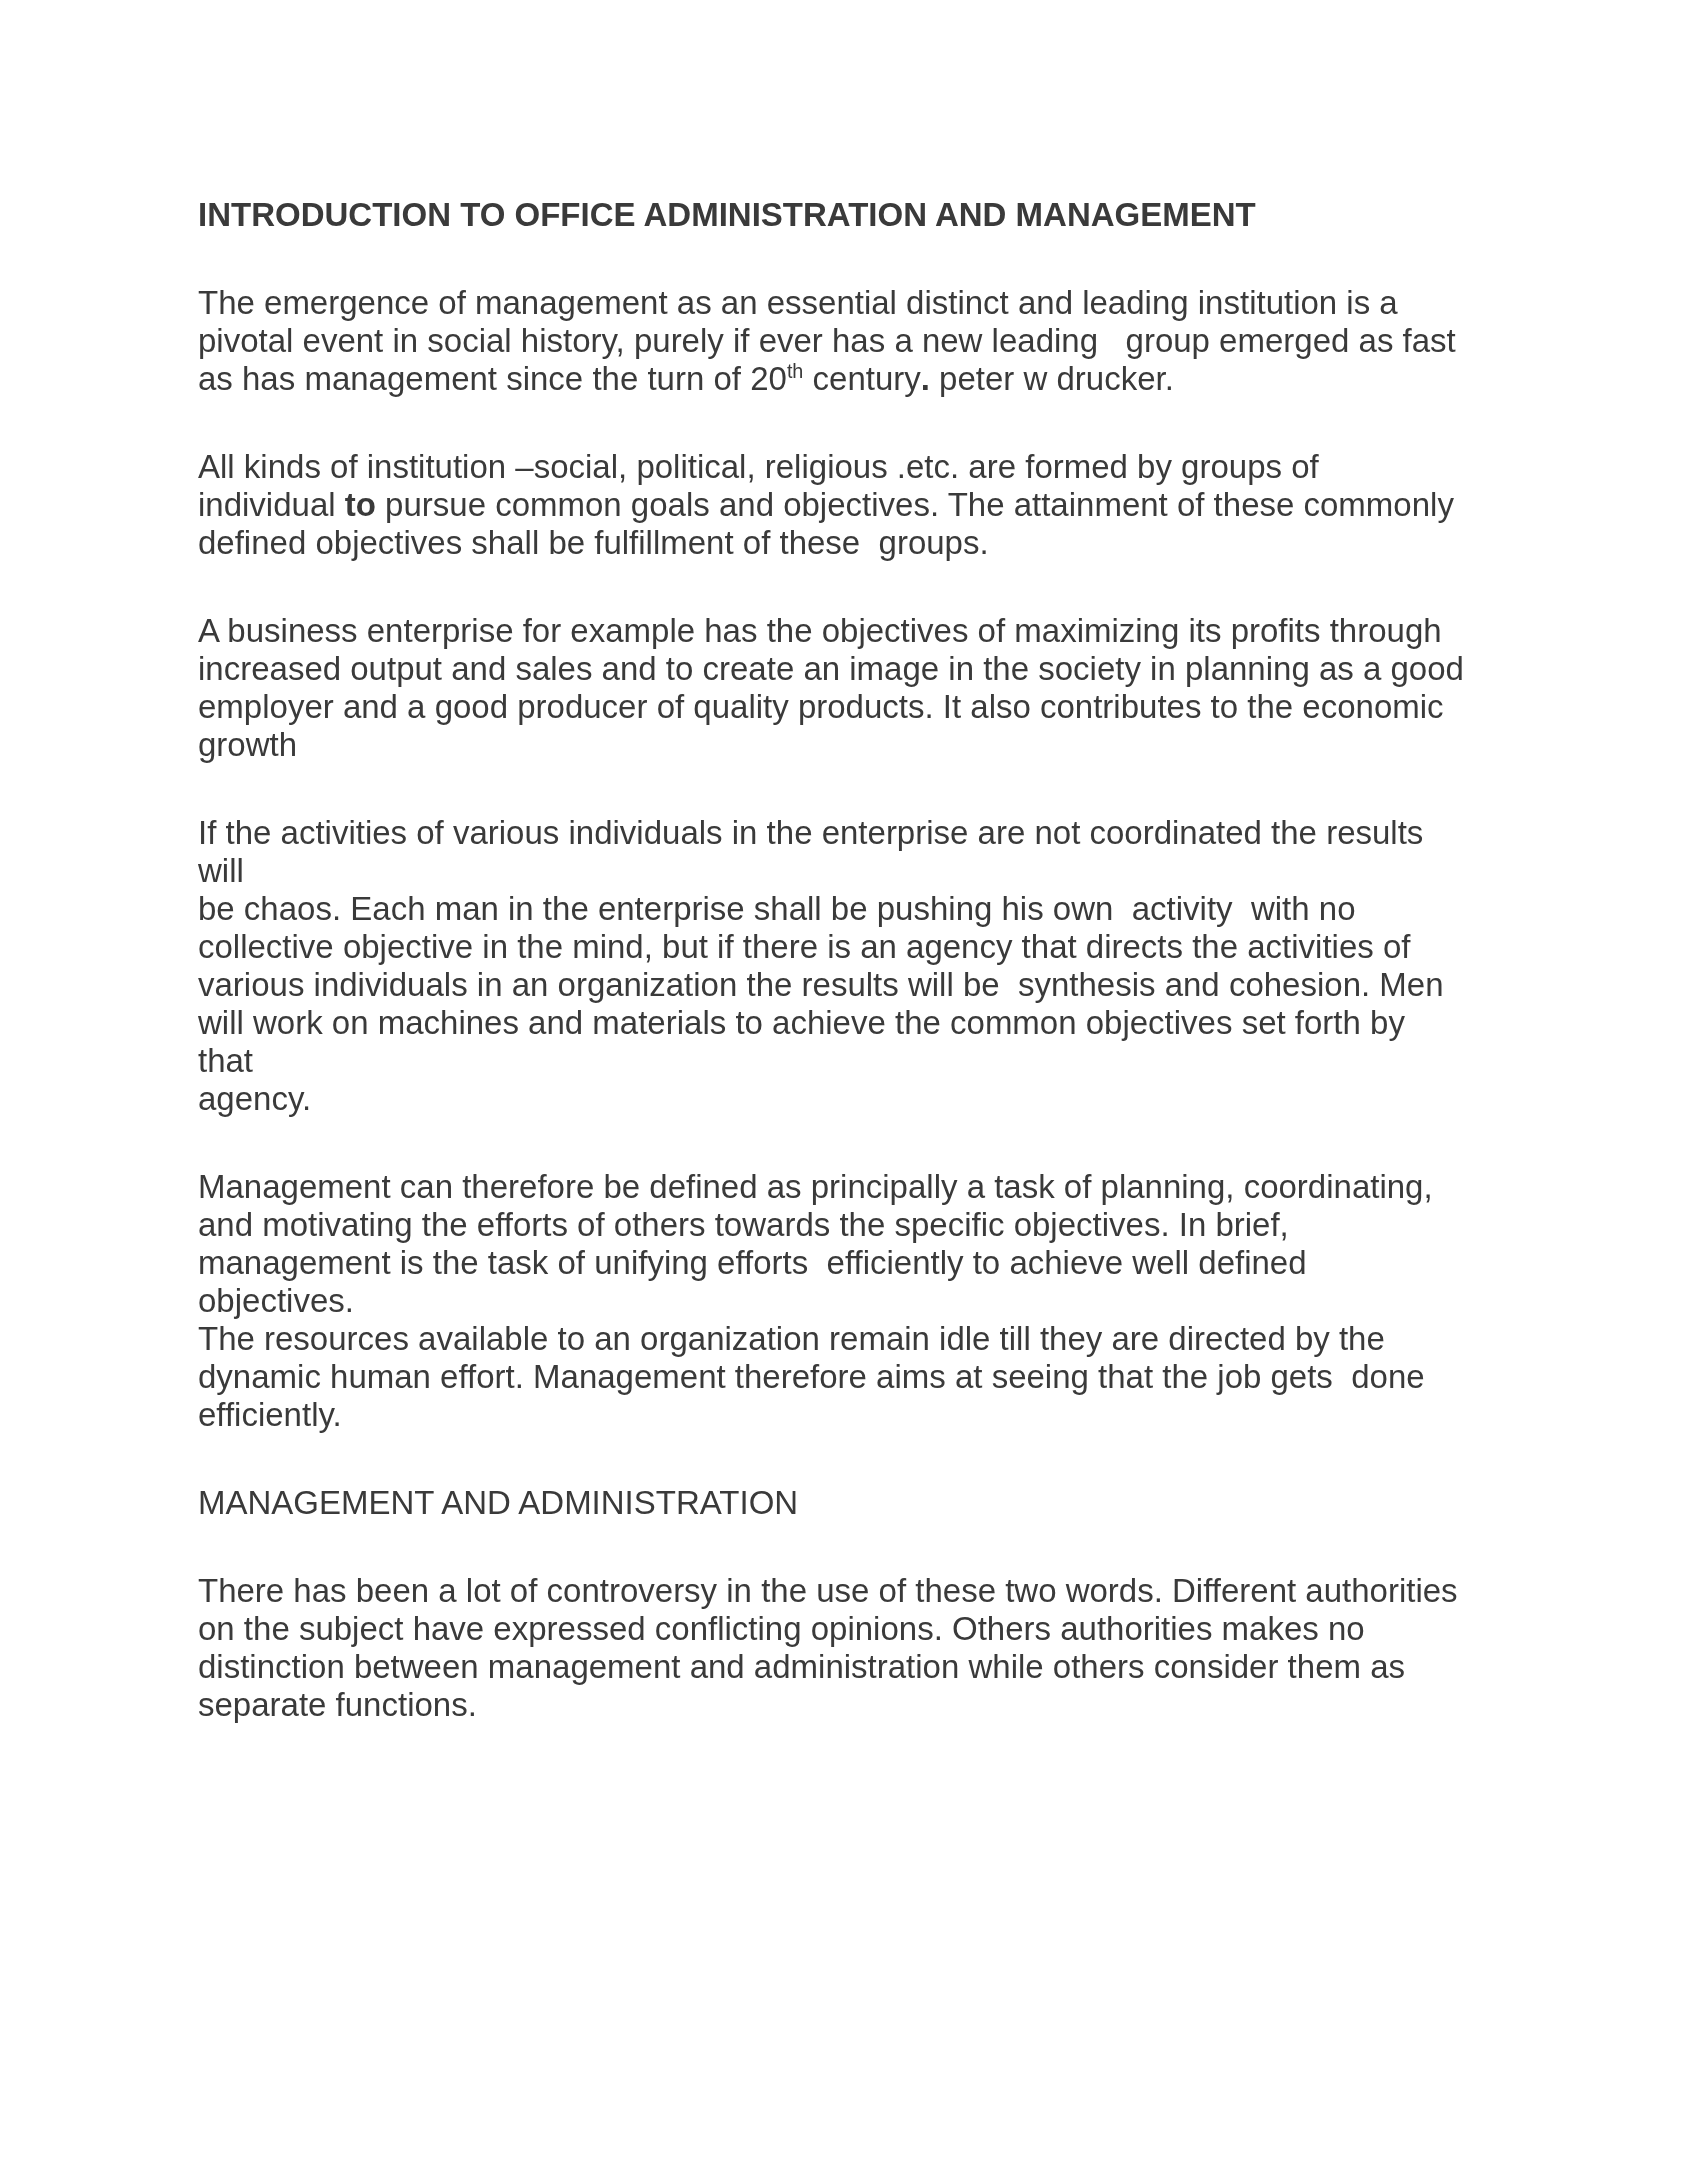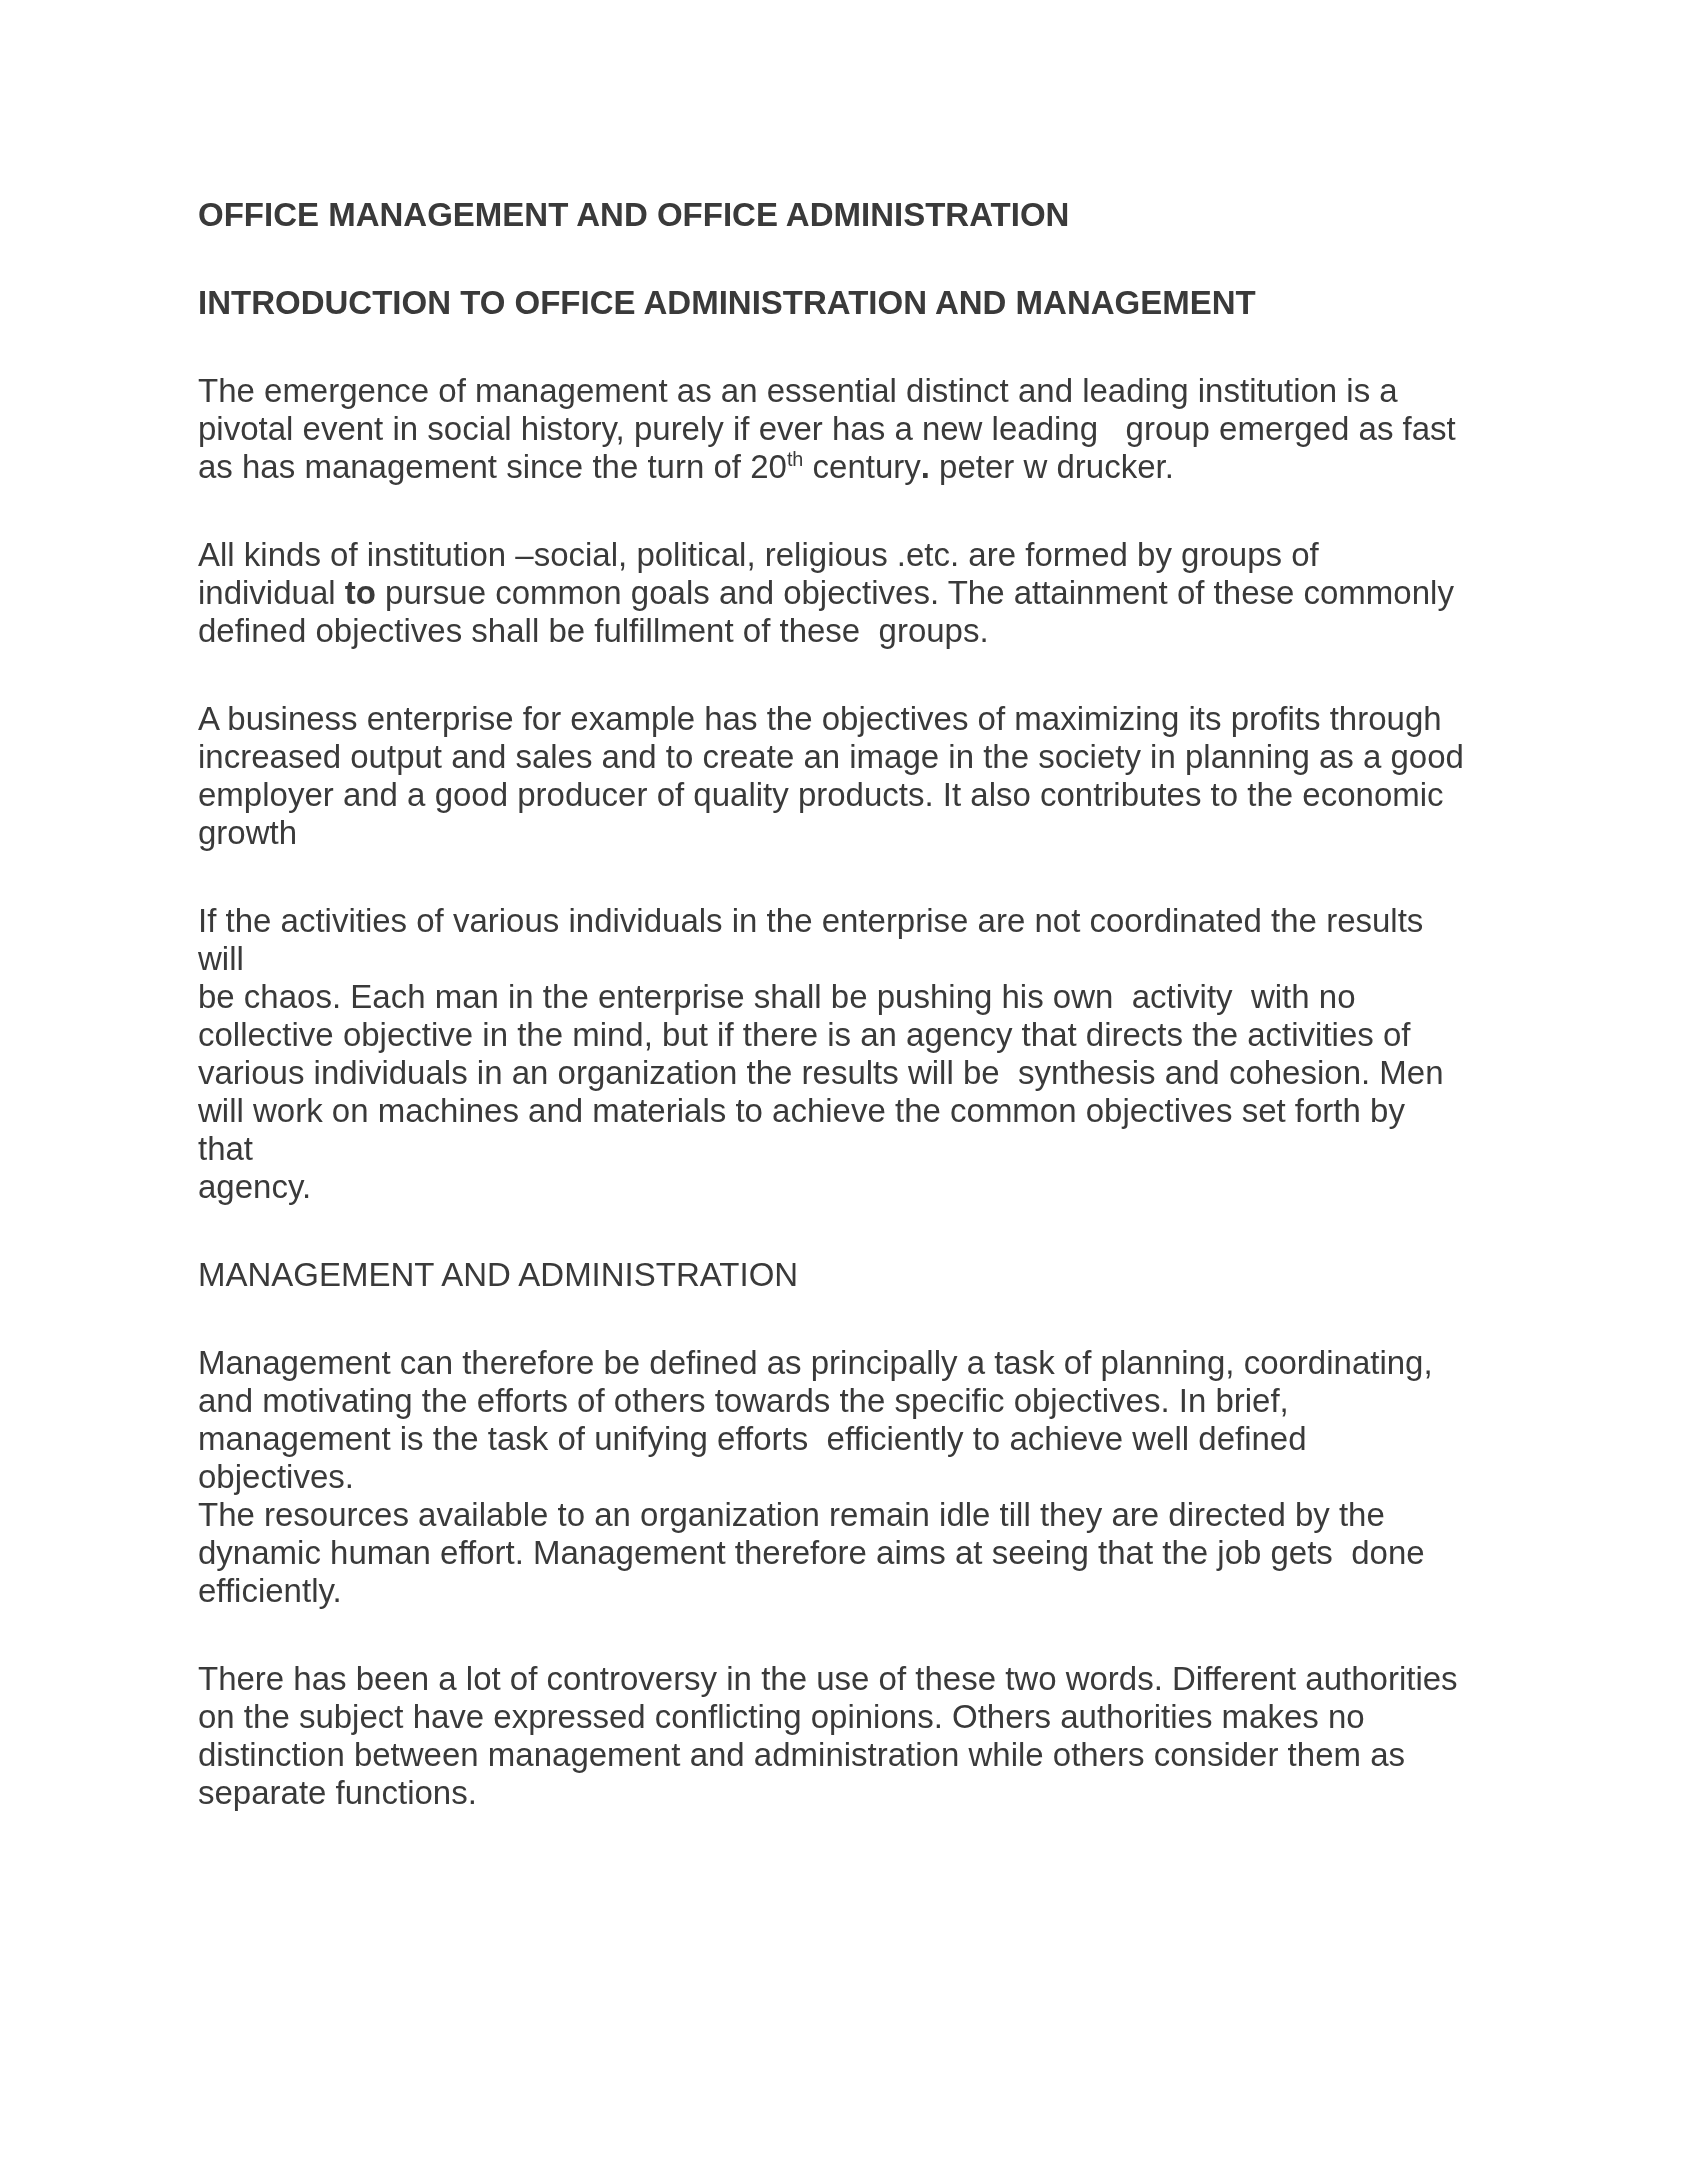--- a/index.html
+++ b/index.html
@@ -40,21 +40,20 @@
   }
   .seg-bold {
     font-weight: bold;
   }
 </style>
 </head>
 <body>
 
 <div class="page" style="background: rgb(255, 255, 255); color: rgb(58, 58, 58);">
 
-  <p class="block heading-bold">OFFICE MANAGEMENT AND OFFICE ADMINISTRATION</p>
 
 
   <p class="block heading-bold">INTRODUCTION TO OFFICE ADMINISTRATION AND MANAGEMENT</p>
 
 
   <p class="block"><span>The emergence of management as an essential distinct and leading institution is a
 pivotal event in social history, purely if ever has a new leading   group emerged as fast
 as has management since the turn of 20</span><sup>th</sup><span> century</span><span class="seg-bold">.</span><span> peter w drucker.</span></p>
 
   <p class="block"><span>All kinds of institution –social, political, religious .etc. are formed by groups of
@@ -66,28 +65,28 @@
 employer and a good producer of quality products. It also contributes to the economic
 growth</span></p>
 
   <p class="block"><span>If the activities of various individuals in the enterprise are not coordinated the results will
 be chaos. Each man in the enterprise shall be pushing his own  activity  with no
 collective objective in the mind, but if there is an agency that directs the activities of
 various individuals in an organization the results will be  synthesis and cohesion. Men
 will work on machines and materials to achieve the common objectives set forth by that
 agency.</span></p>
 
-  <p class="block">MANAGEMENT AND ADMINISTRATION</p>
-
   <p class="block"><span>Management can therefore be defined as principally a task of planning, coordinating,
 and motivating the efforts of others towards the specific objectives. In brief,
 management is the task of unifying efforts  efficiently to achieve well defined objectives.
 The resources available to an organization remain idle till they are directed by the
 dynamic human effort. Management therefore aims at seeing that the job gets  done
 efficiently.</span></p>
+
+  <p class="block">MANAGEMENT AND ADMINISTRATION</p>
 
   <p class="block"><span>There has been a lot of controversy in the use of these two words. Different authorities
 on the subject have expressed conflicting opinions. Others authorities makes no
 distinction between management and administration while others consider them as
 separate functions.</span></p>
 
 </div>
 
 
 </body></html>

